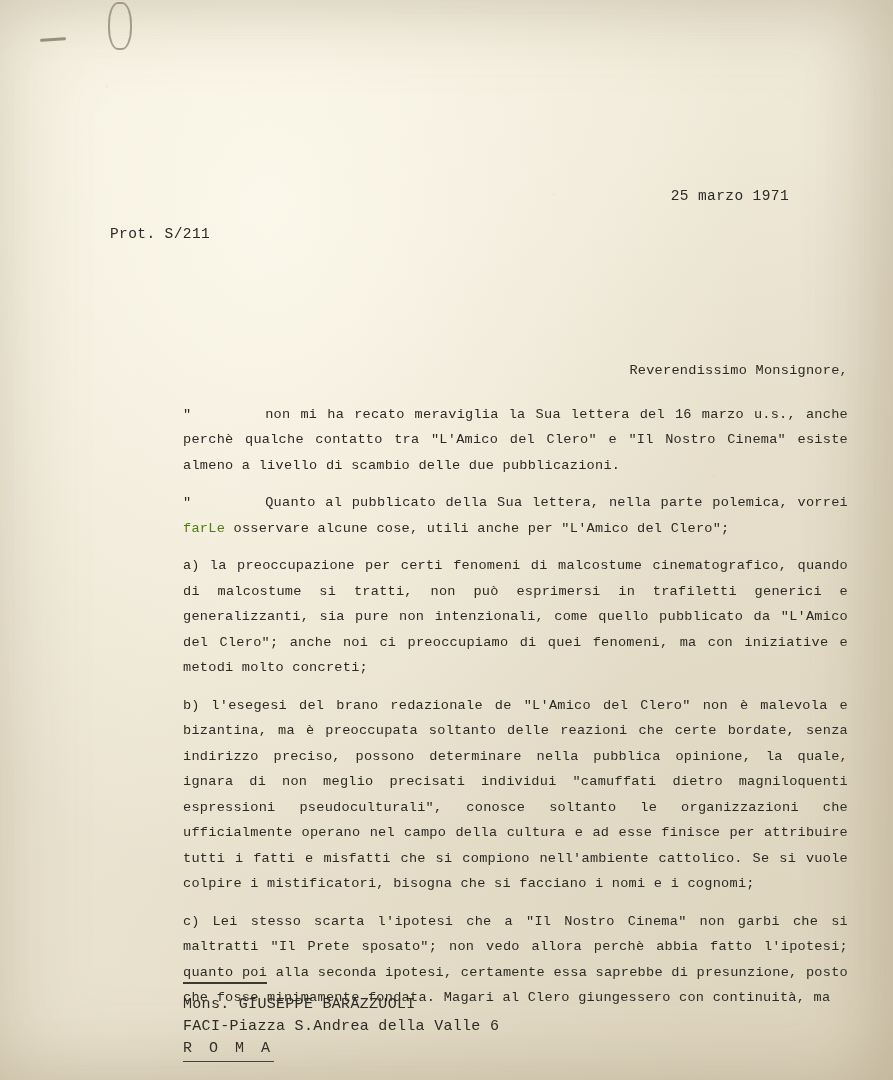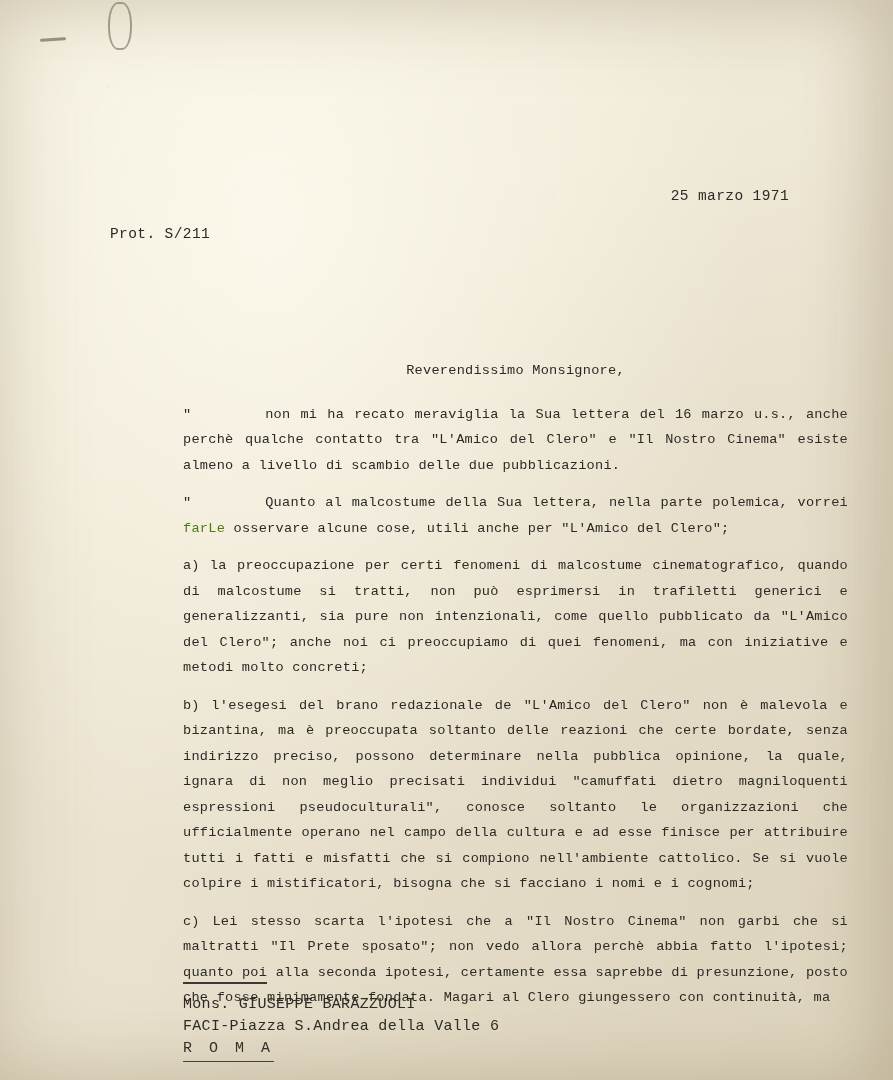--- a/index.html
+++ b/index.html
@@ -95,21 +95,21 @@
     left: 183px;
     top: 358px;
     width: 665px;
     font-size: 13.6px;
     line-height: 25.5px;
     letter-spacing: 0.25px;
     text-align: justify;
   }
   .salutation {
     margin: 0 0 18px 0;
-    text-align: center;
+    text-align: right;
   }
   .para {
     margin: 0 0 12px 0;
     text-indent: 0;
   }
   .para .lead-mark {
     letter-spacing: 0;
   }
   .indent-gap {
     display: inline-block;
@@ -164,21 +164,21 @@
   <div class="letter-body">
 
     <p class="salutation">Reverendissimo Monsignore,</p>
 
     <p class="para">
       <span class="lead-mark">"</span><span class="indent-gap"></span><span>non mi ha recato meraviglia la Sua lettera del 16 marzo u.s., anche perchè qualche contatto tra "L'Amico del Clero" e "Il Nostro Cinema" esiste almeno a livello di scambio delle due pubblicazioni.</span>
     </p>
 
 
     <p class="para">
-      <span class="lead-mark">"</span><span class="indent-gap"></span><span>Quanto al malcostume della Sua lettera, nella parte polemica, vorrei</span>
+      <span class="lead-mark">"</span><span class="indent-gap"></span><span>Quanto al pubblicato della Sua lettera, nella parte polemica, vorrei</span>
       <span class="faded">farLe</span>
       <span>osservare alcune cose, utili anche per "L'Amico del Clero";</span>
     </p>
 
     <p class="para">
       <span class="lead-mark">a)</span>
       <span>la preoccupazione per certi fenomeni di malcostume cinematografico, quando di malcostume si tratti, non può esprimersi in trafiletti generici e generalizzanti, sia pure non intenzionali, come quello pubblicato da "L'Amico del Clero"; anche noi ci preoccupiamo di quei fenomeni, ma con iniziative e metodi molto concreti;</span>
     </p>
 
     <p class="para">

